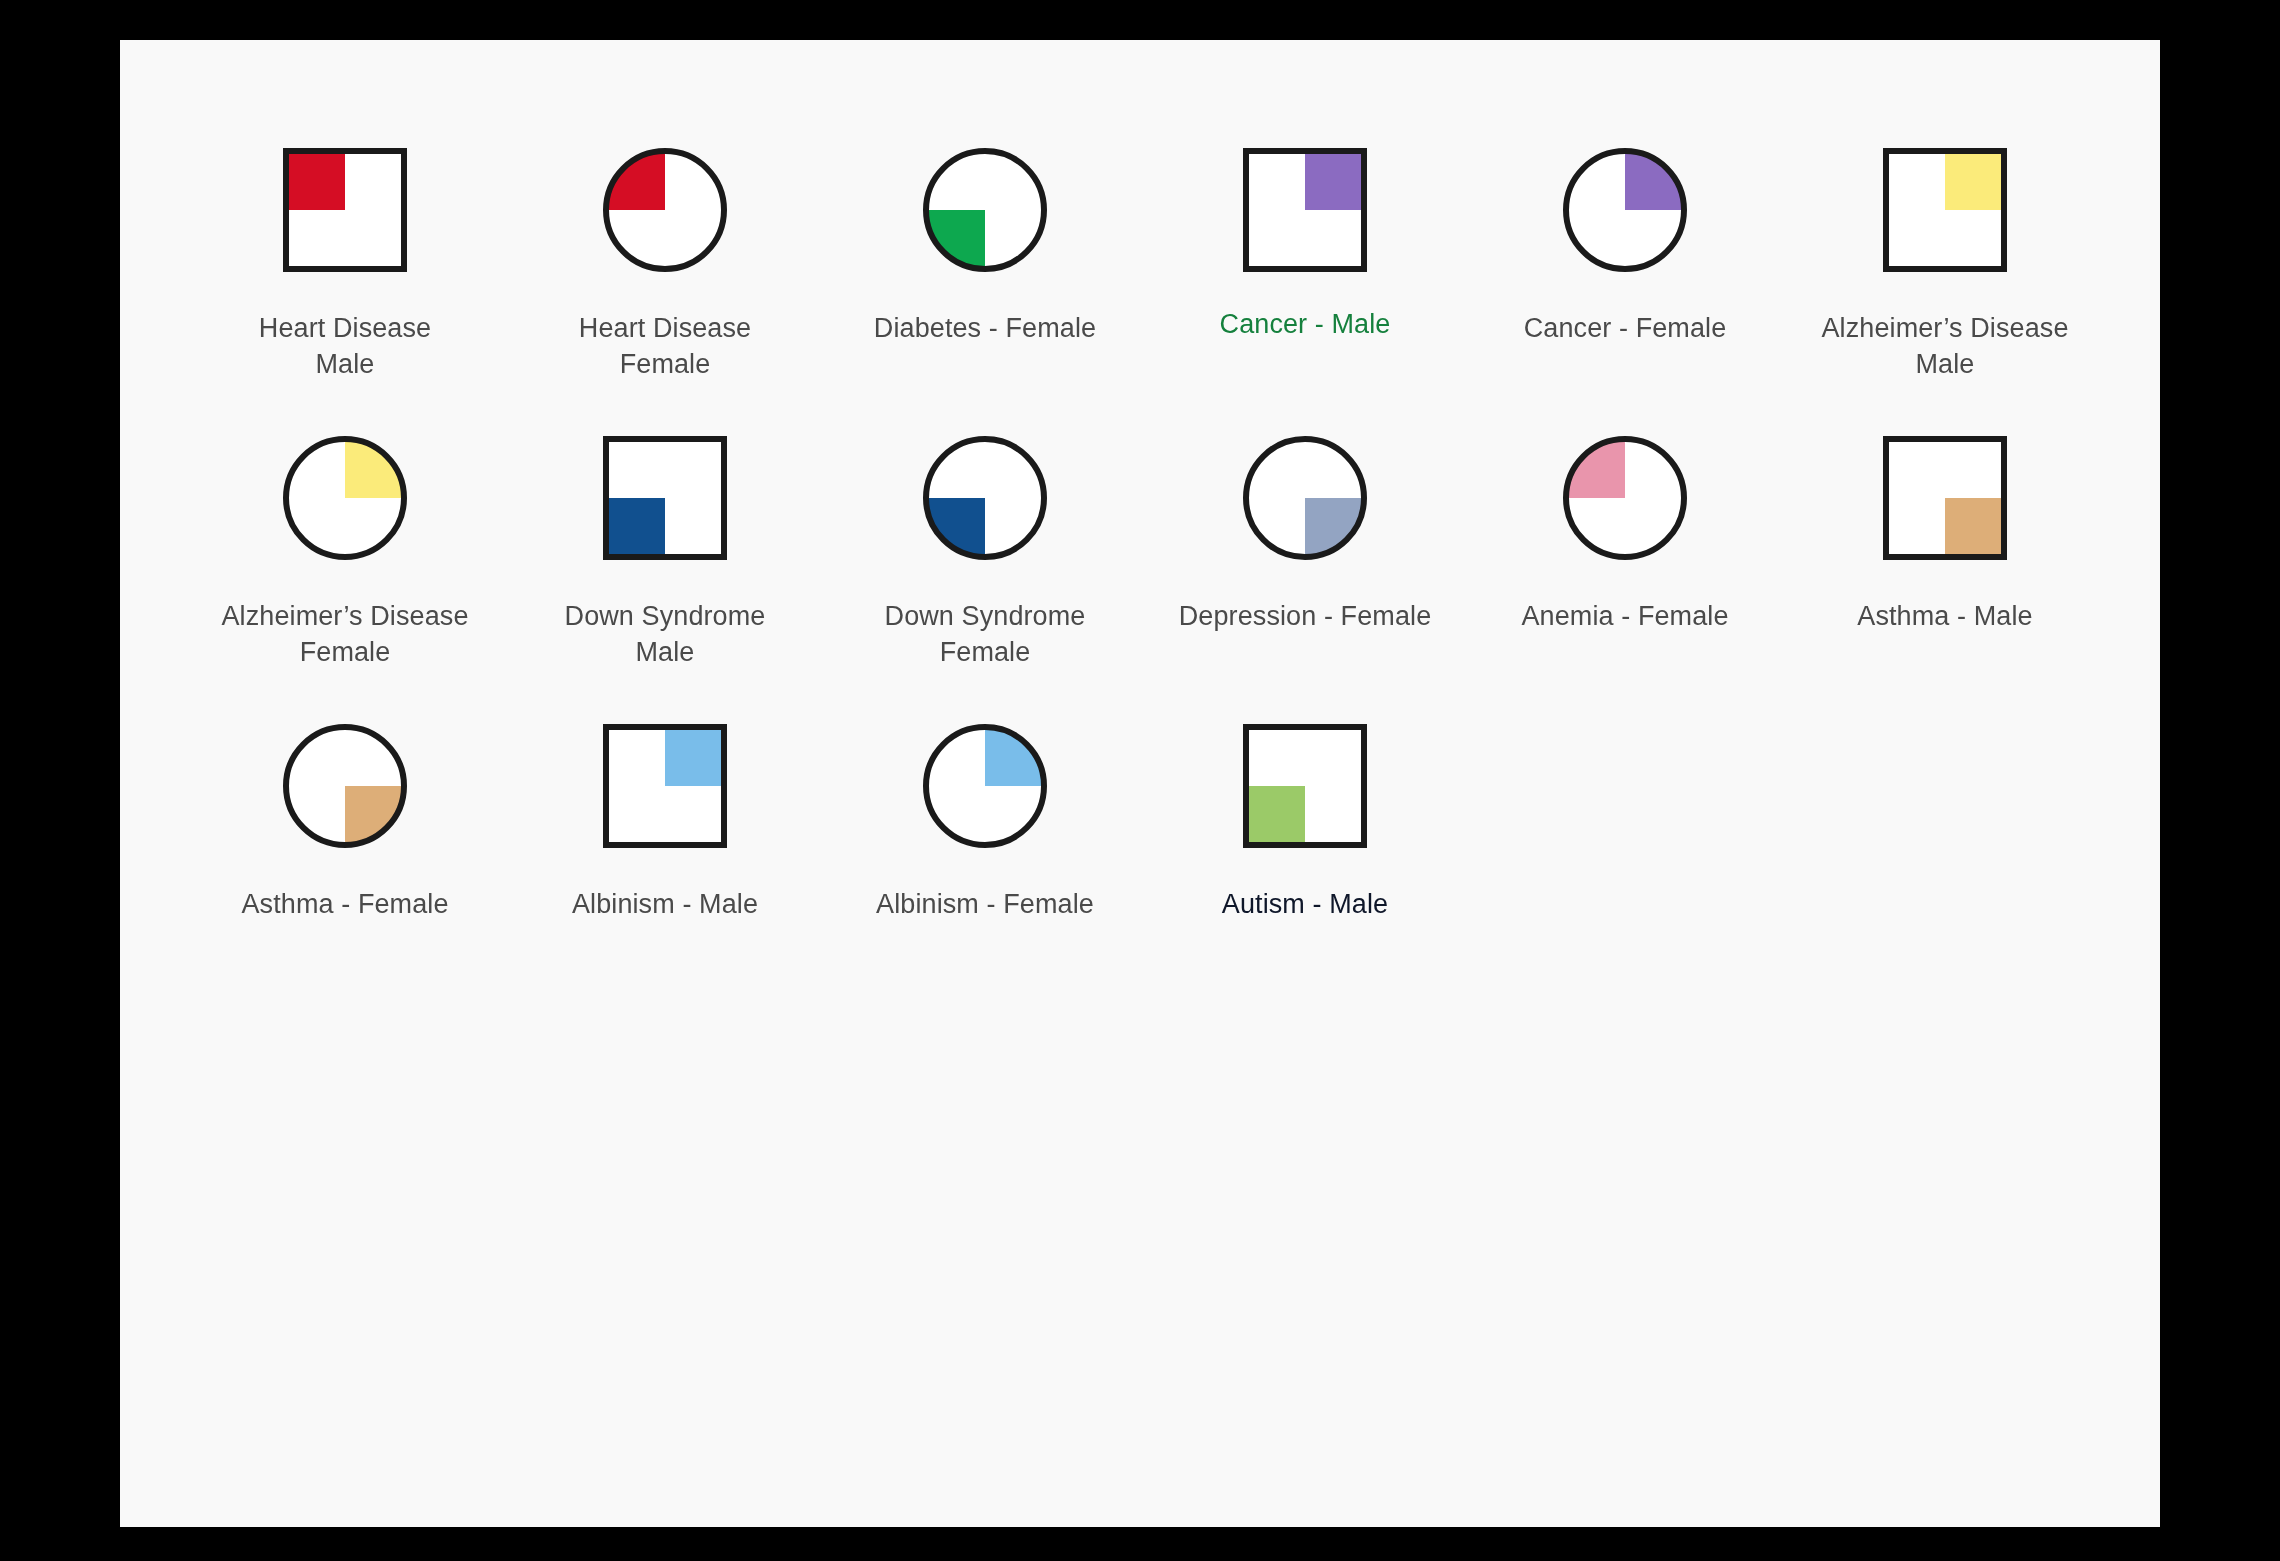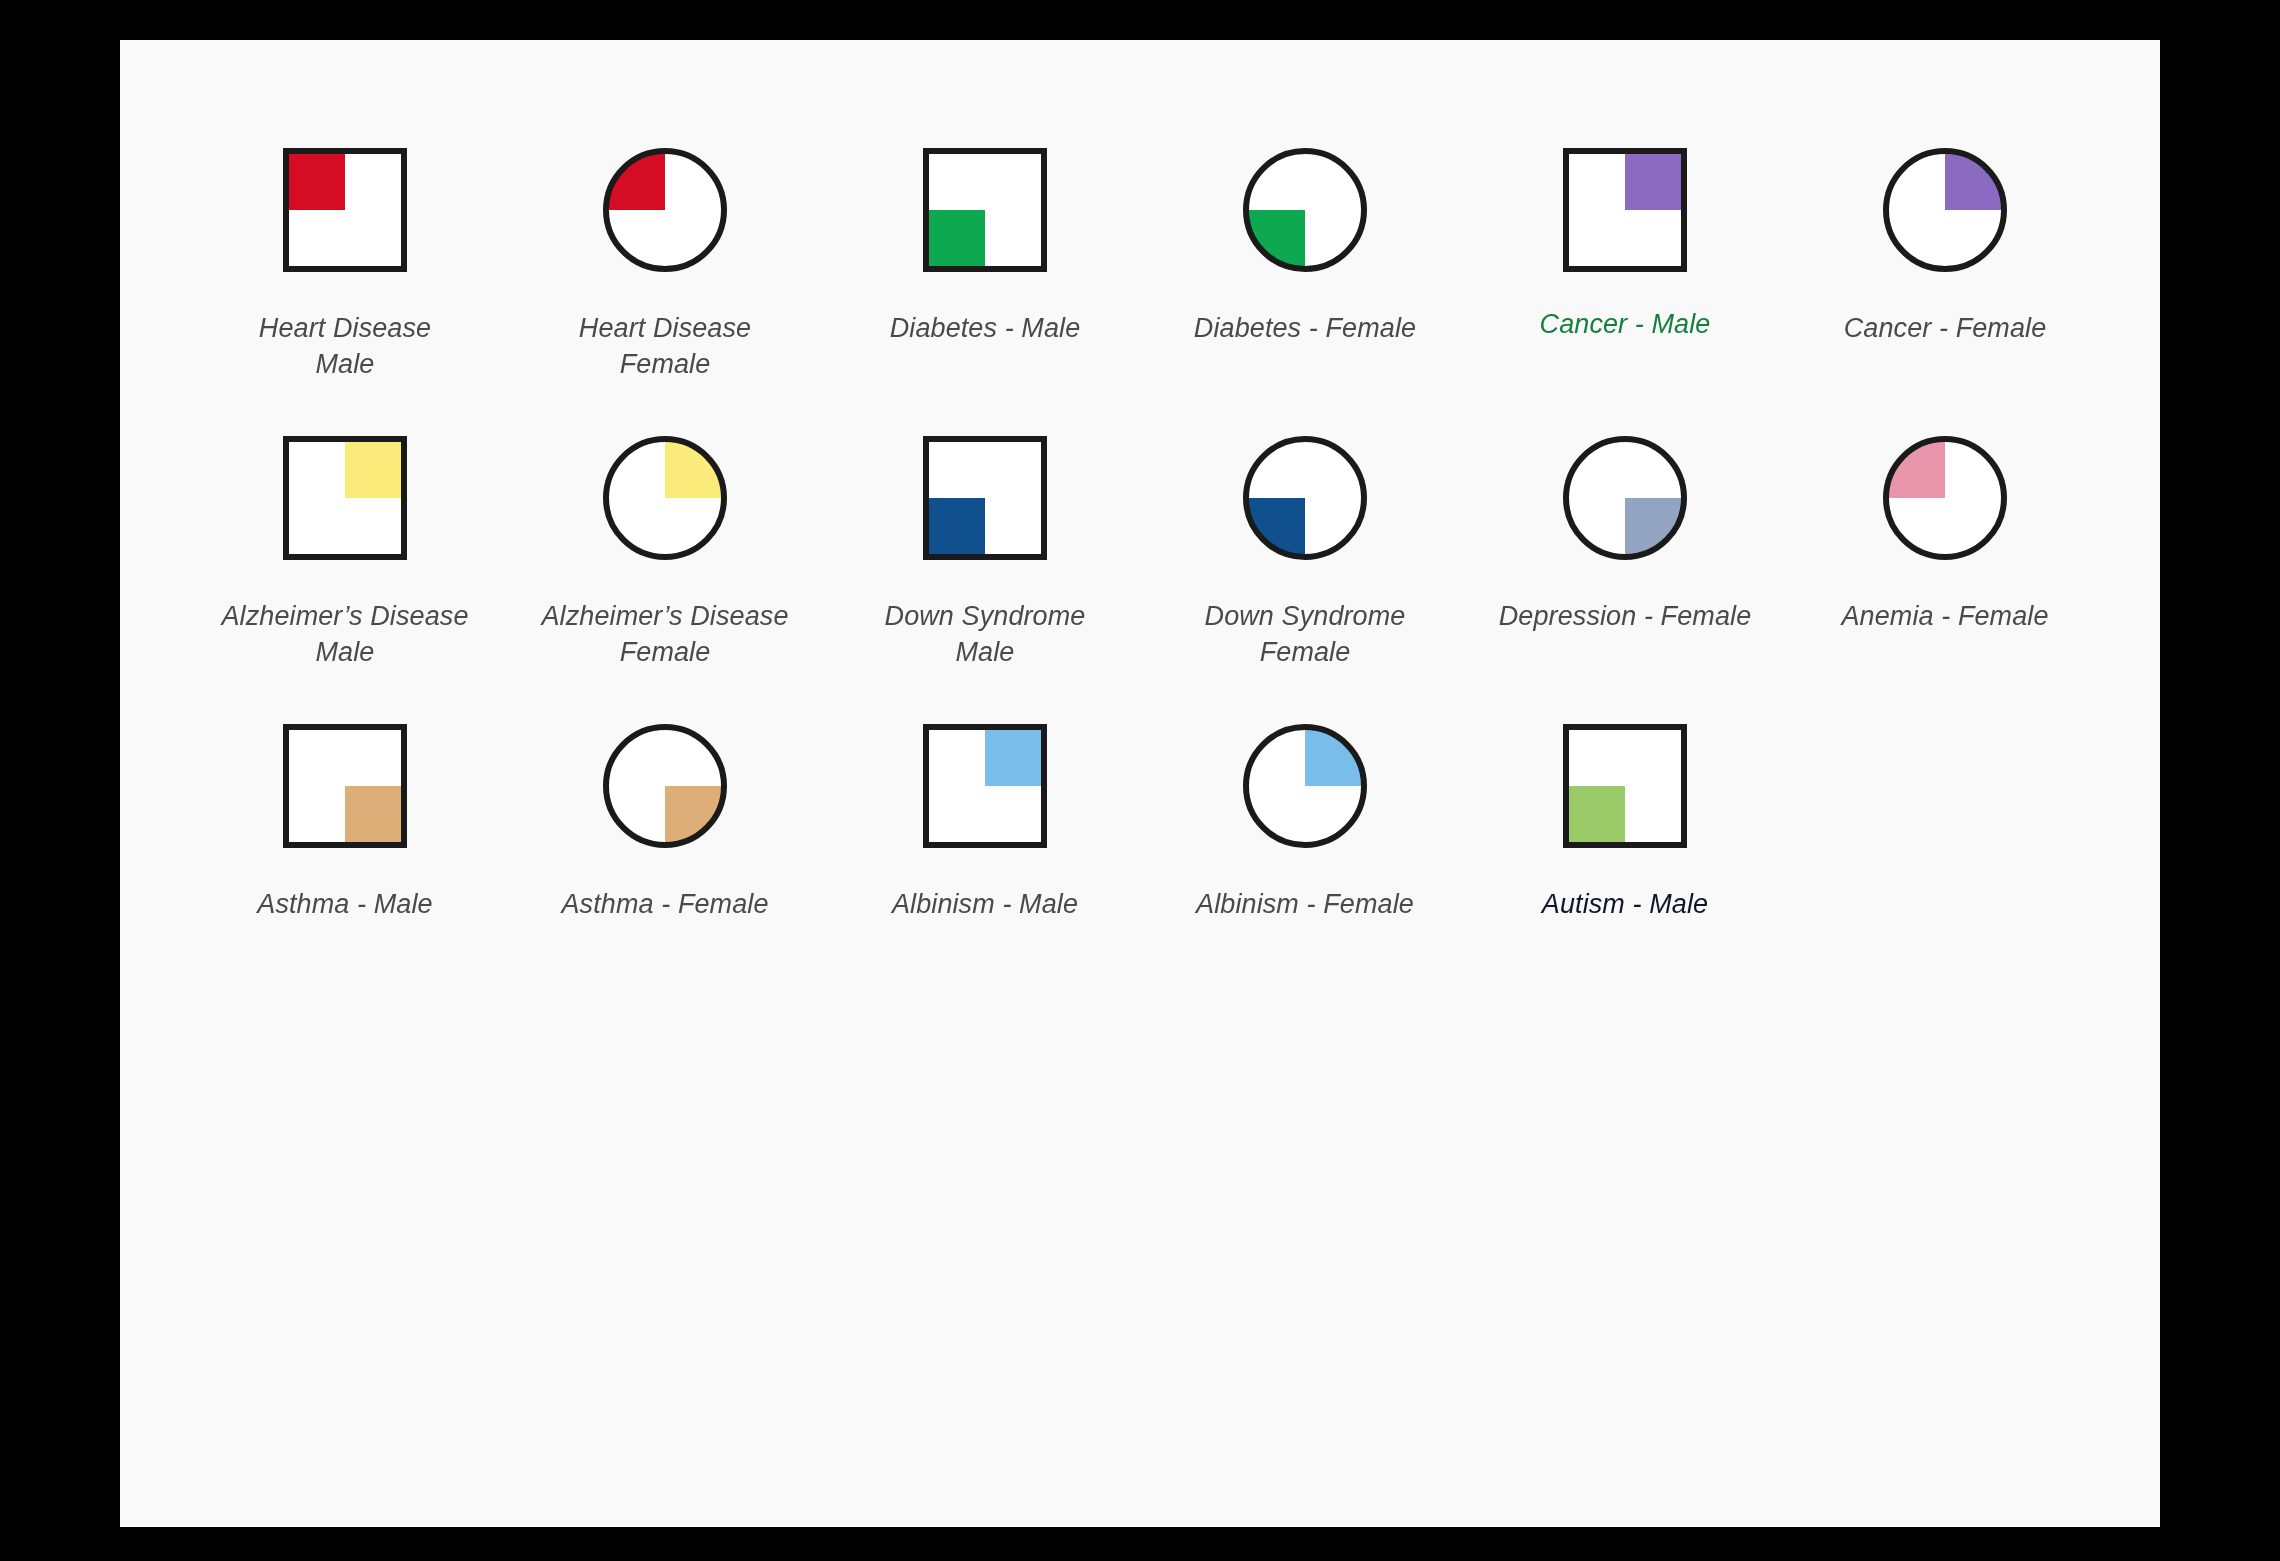--- a/index.html
+++ b/index.html
@@ -24,21 +24,20 @@
   #grid {
     position: absolute;
     left: 65px;
     top: 105px;
     width: 1910px;
     display: grid;
     grid-template-columns: repeat(6, 320px);
     grid-auto-rows: 288px;
     column-gap: 0px;
     row-gap: 0px;
-    font-style: italic;
   }
   .cell {
     display: flex;
     flex-direction: column;
     align-items: center;
   }
   .cell.empty {
     visibility: hidden;
   }
   .glyph {
@@ -90,32 +89,20 @@
             </g>
           </svg>
         </div>
         <div class="label" style="color: rgb(74, 74, 74);">Heart Disease
 Female</div>
       </div>
       <div class="cell">
         <div class="glyph">
           <svg width="130" height="130" viewBox="0 0 130 130">
             <g transform="translate(6,6)">
-              <rect x="0" y="0" width="118" height="118" fill="#ffffff"></rect>
-              <rect x="0" y="59" width="59" height="59" fill="#0DA84F"></rect>
-              <rect x="0" y="0" width="118" height="118" fill="none" stroke="#1a1a1a" stroke-width="6"></rect>
-            </g>
-          </svg>
-        </div>
-        <div class="label" style="color: rgb(74, 74, 74);">Diabetes - Male</div>
-      </div>
-      <div class="cell">
-        <div class="glyph">
-          <svg width="130" height="130" viewBox="0 0 130 130">
-            <g transform="translate(6,6)">
               <circle cx="59" cy="59" r="59" fill="#ffffff"></circle>
               <path d="M 59 59 L 59.00000000000001 118 A 59 59 0 0 1 0 59.00000000000001 Z" fill="#0DA84F"></path>
               <circle cx="59" cy="59" r="59" fill="none" stroke="#1a1a1a" stroke-width="6"></circle>
             </g>
           </svg>
         </div>
         <div class="label" style="color: rgb(74, 74, 74);">Diabetes - Female</div>
       </div>
       <div class="cell">
         <div class="glyph">

